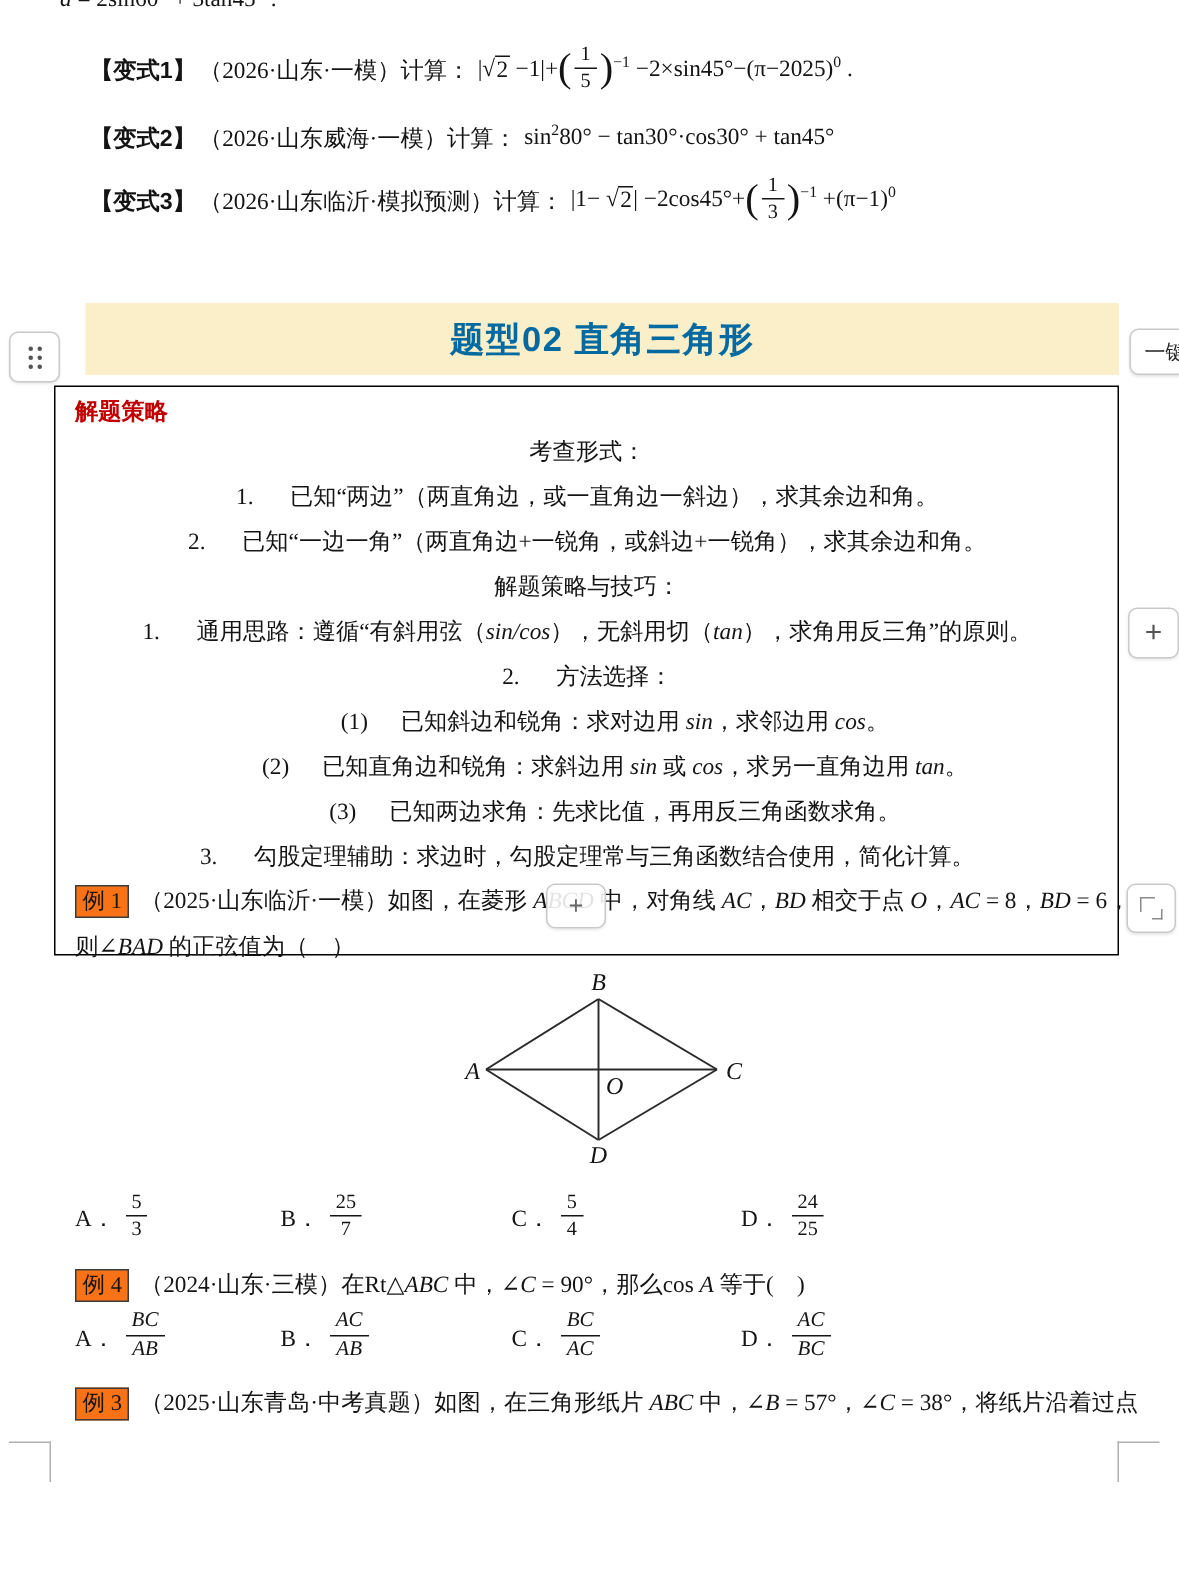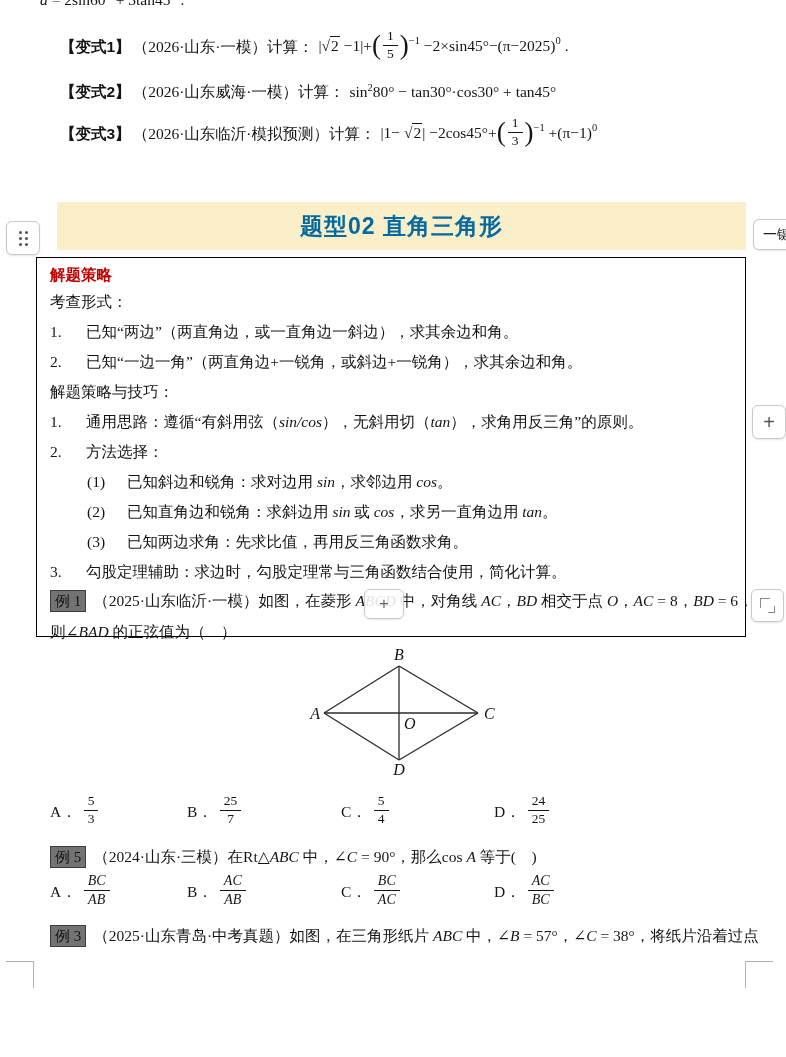--- a/index.html
+++ b/index.html
@@ -47,32 +47,32 @@
   #crop-btn{left:751px;top:589px;width:31px;height:31px;}
   .crop-ico{position:relative;width:15px;height:15px;}
   .crop-ico .c1{position:absolute;left:0;top:0;width:9px;height:9px;border-left:1.6px solid #8a8a8a;border-top:1.6px solid #8a8a8a;}
   .crop-ico .c2{position:absolute;right:0;bottom:0;width:6px;height:6px;border-right:1.6px solid #8a8a8a;border-bottom:1.6px solid #8a8a8a;}
   .plus-glyph{font-family:"Liberation Sans","DejaVu Sans",sans-serif;}
 
   
   .sbox{position:absolute;left:36px;top:257px;width:710px;height:380px;border:1.6px solid #000;
         box-sizing:border-box;padding:5px 12px 0 13px;font-size:15.5px;}
   .s-heading{color:#C00000;height:24px;line-height:24px;font-weight:700;}
-  .s-line{display:flex;height:30px;line-height:30px;white-space:pre-wrap;}
+  .s-line{display:flex;height:30px;line-height:30px;white-space:pre-wrap;justify-content:center;}
   .s-num{flex:none;}
   .ind1 .s-num{width:36px;}
   .ind2{margin-left:37px;}
   .ind2 .s-num{width:40px;}
 
   
   .para{position:absolute;left:50px;font-size:15.5px;line-height:31px;}
   #ex1{top:585px;width:712px;}
   #ex2{top:841px;width:724px;}
   #ex3{top:920px;width:728px;}
-  .tag{display:inline-block;border:1px solid #3c3c3c;background:#737373;line-height:20px;
+  .tag{display:inline-block;border:1px solid #3c3c3c;background:#f97316;line-height:20px;
        padding:0 4px;margin-right:7px;font-size:15px;}
 
   
   .opt-row{position:absolute;left:0;width:786px;height:46px;}
   #opts1{top:789px;}
   #opts2{top:869px;}
   .opt{position:absolute;top:0;height:46px;display:flex;align-items:center;font-size:15.5px;}
   .o-a{left:50px;}.o-b{left:187px;}.o-c{left:341px;}.o-d{left:494px;}
   .opt .olabel{margin-right:5px;}
   #opts2 .frac{font-style:italic;font-size:14px;}
@@ -194,21 +194,21 @@
     <span class="opt o-d">
         <span class="olabel">D．</span>
         <span class="frac">
           <span class="fn">24</span>
           <span class="fd">25</span>
         </span>
       </span>
   </div>
 
   <div class="para" id="ex2">
-    <span class="tag">例 5</span><span class="formula"><span>（2024·山东·三模）在Rt△</span><span class="it">ABC</span><span> 中，∠</span><span class="it">C</span><span> = 90°，那么cos </span><span class="it">A</span><span> 等于(　)</span></span>
+    <span class="tag">例 4</span><span class="formula"><span>（2024·山东·三模）在Rt△</span><span class="it">ABC</span><span> 中，∠</span><span class="it">C</span><span> = 90°，那么cos </span><span class="it">A</span><span> 等于(　)</span></span>
   </div>
 
   <div class="opt-row" id="opts2">
     <span class="opt o-a">
         <span class="olabel">A．</span>
         <span class="frac">
           <span class="fn">BC</span>
           <span class="fd">AB</span>
         </span>
       </span>

